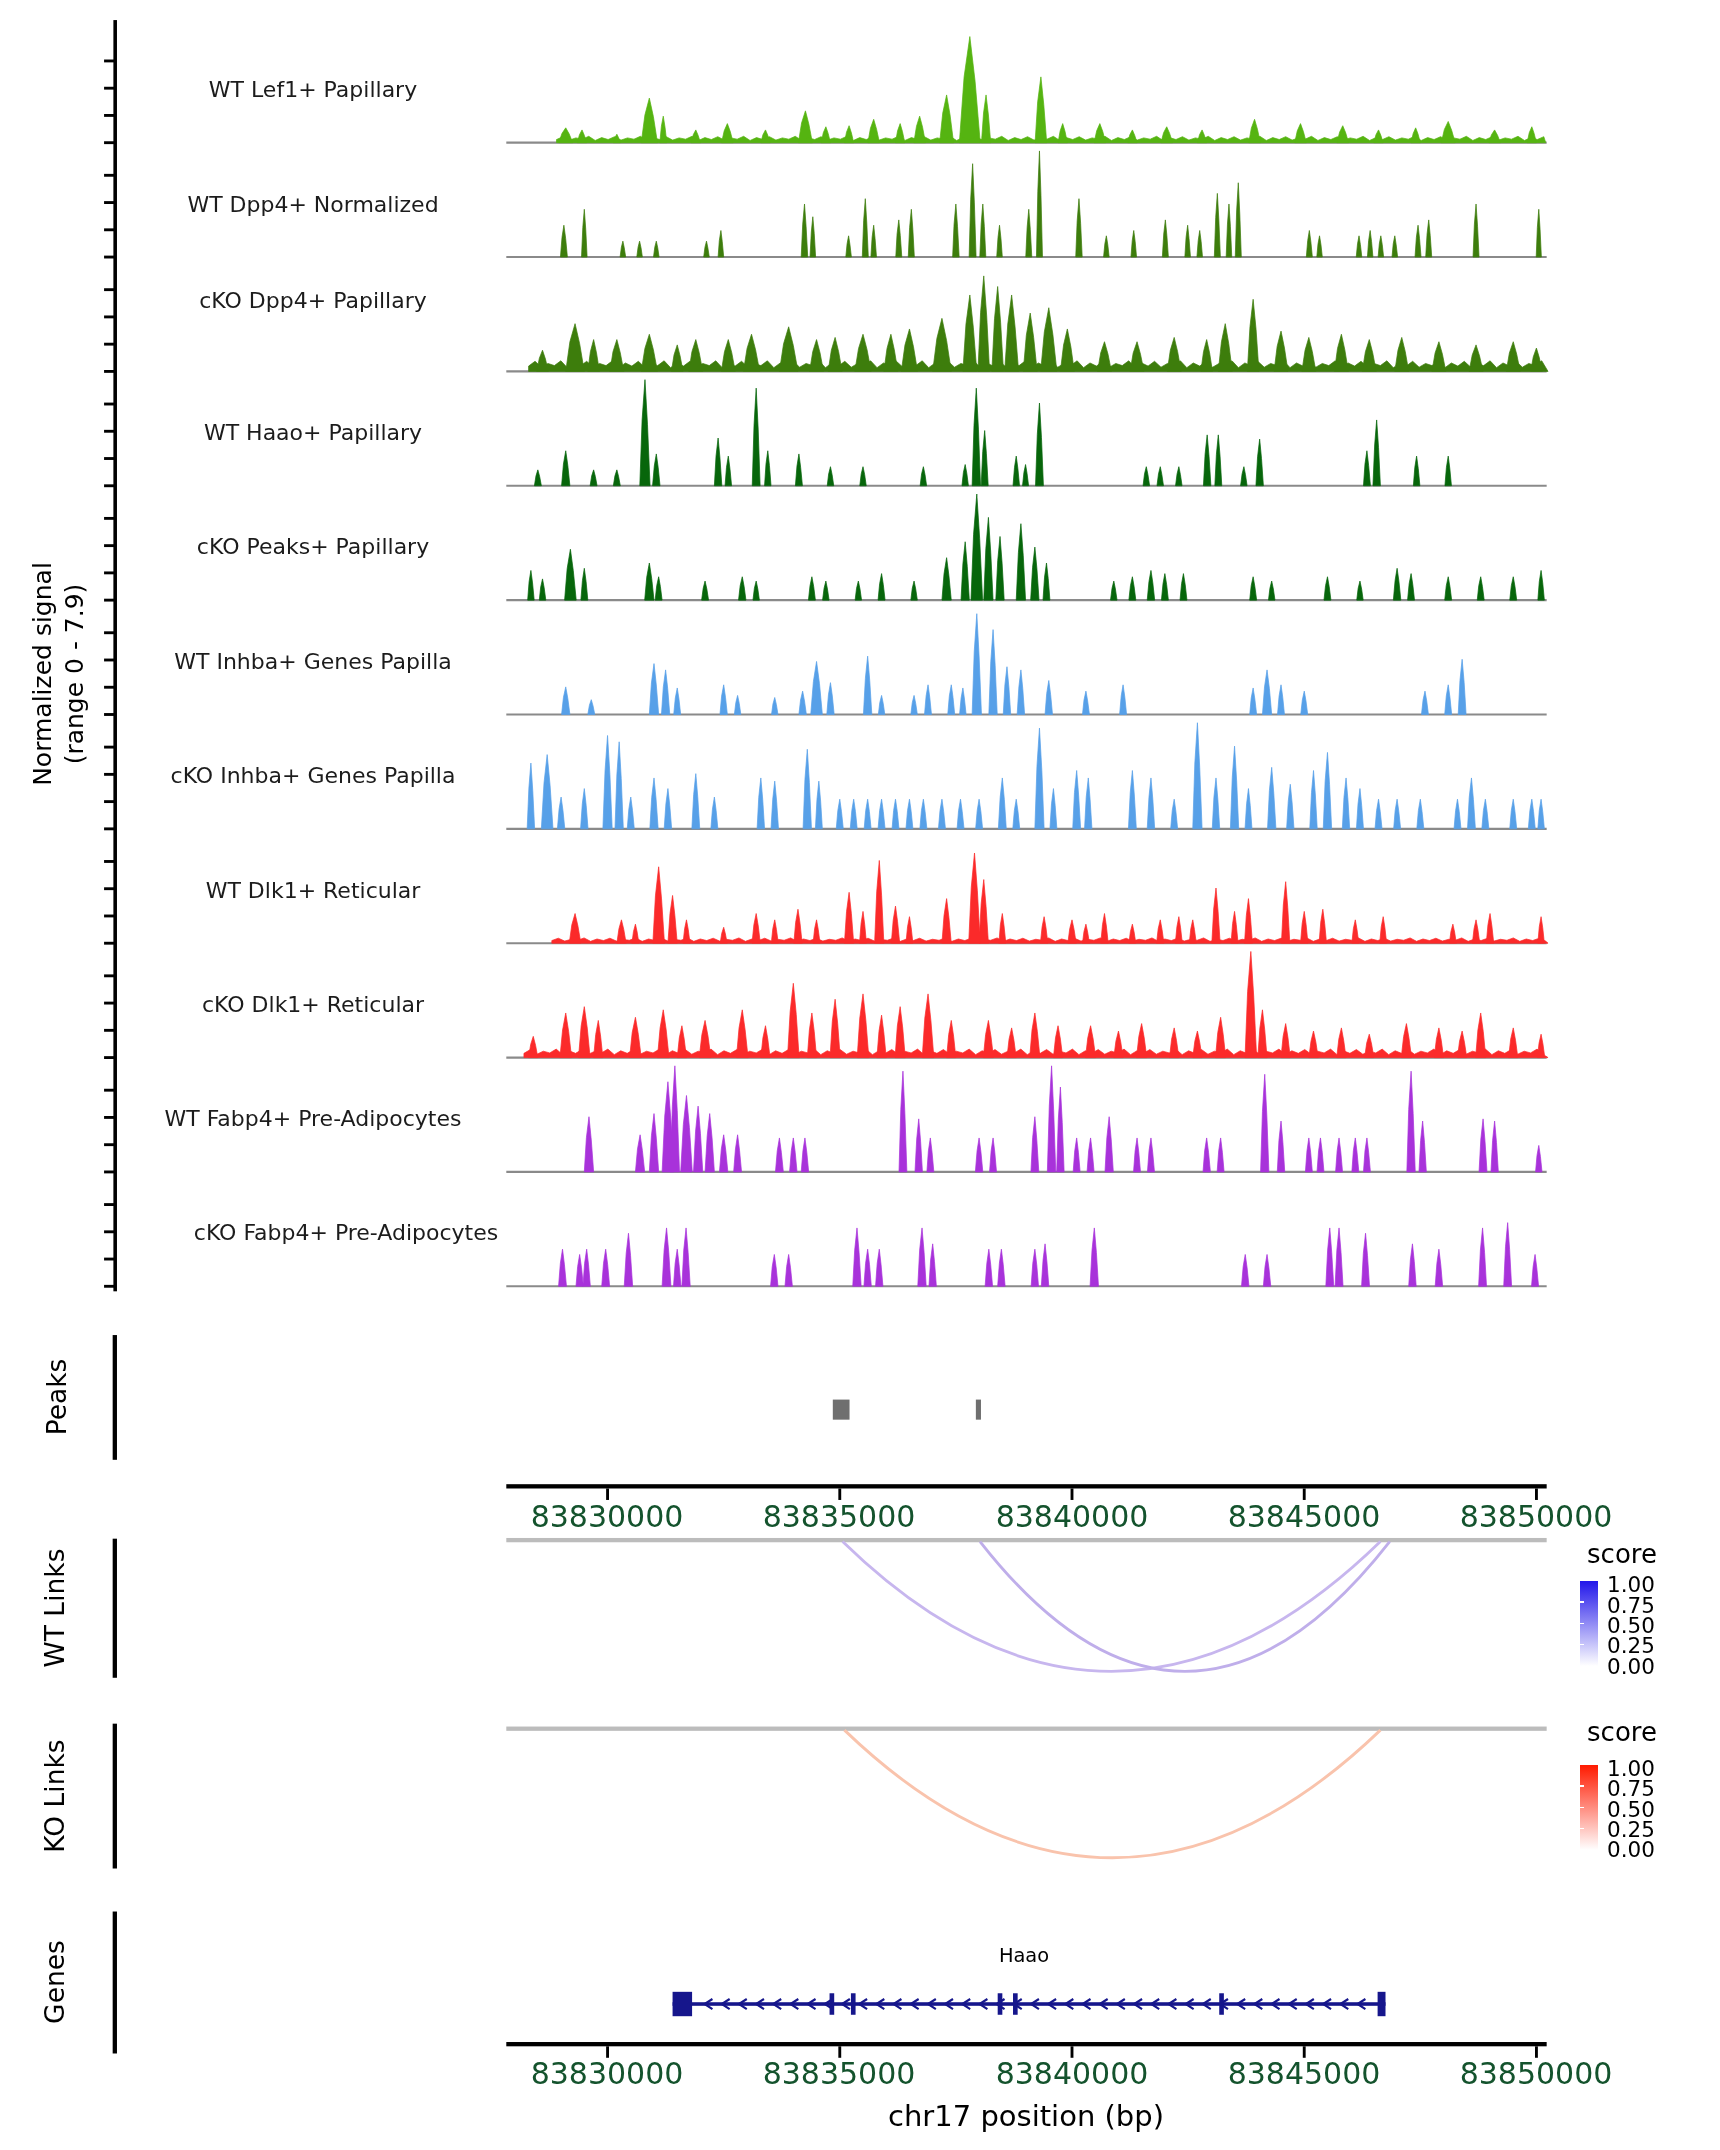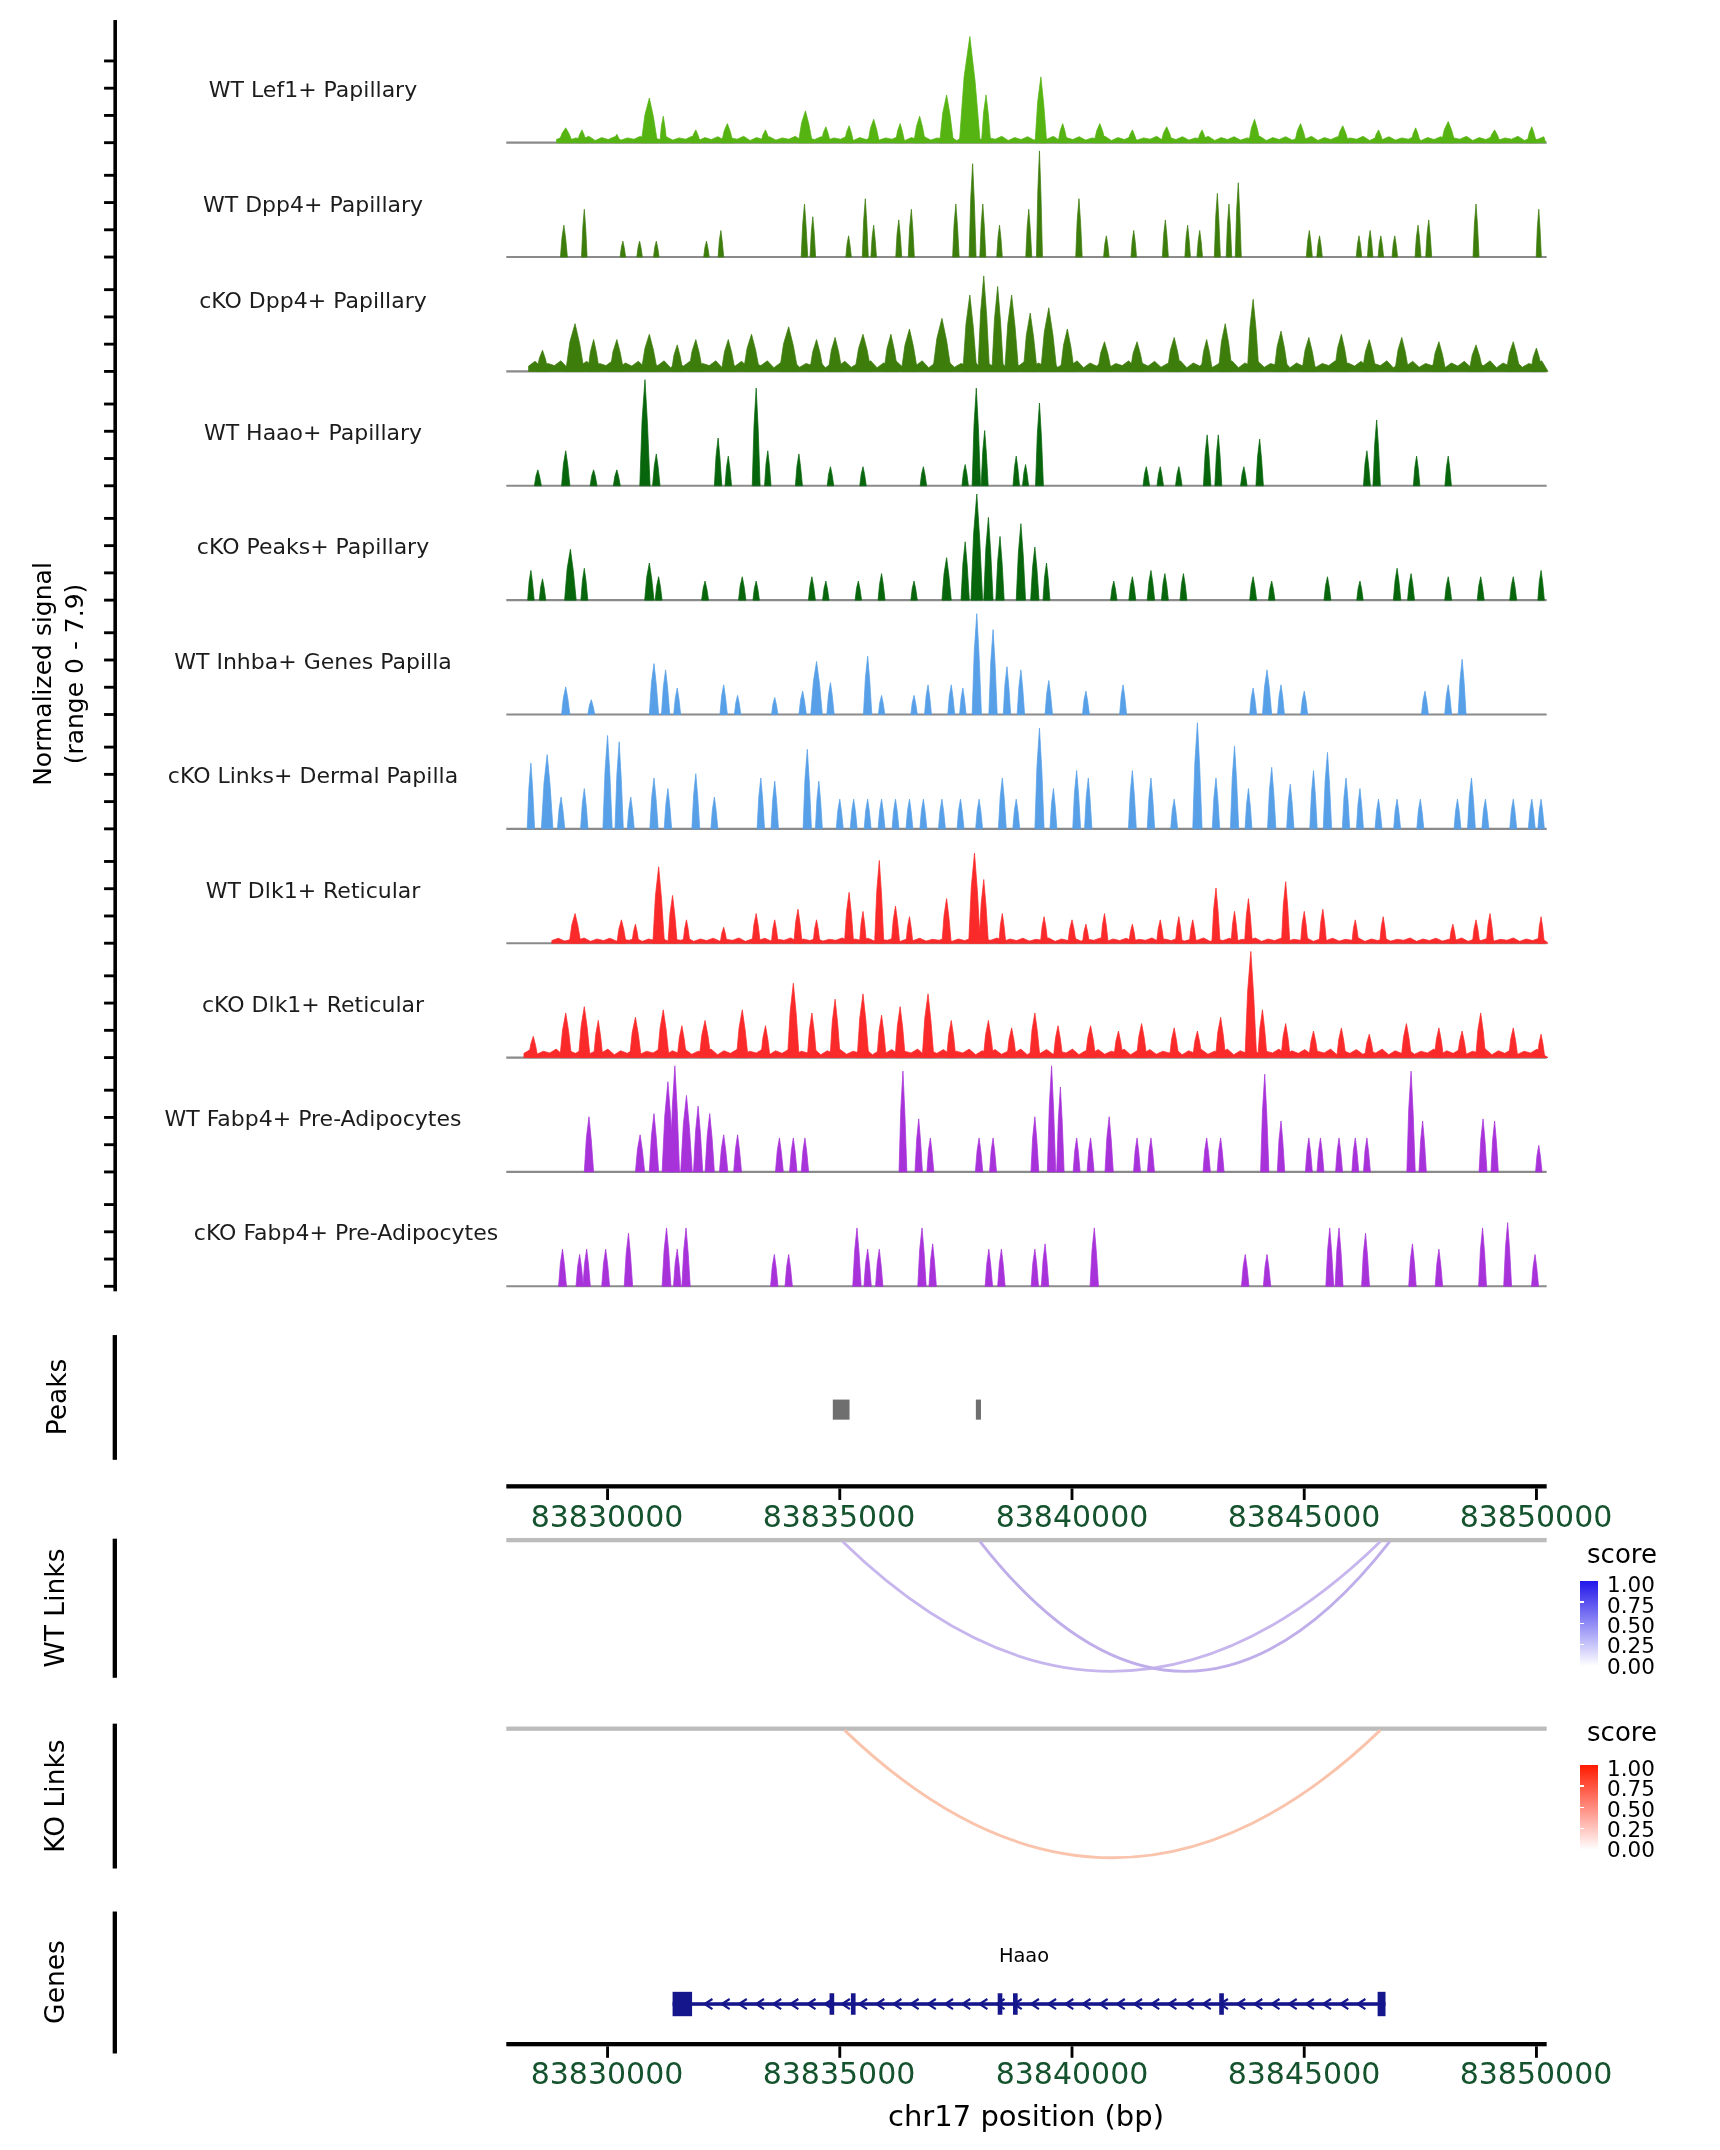--- a/index.html
+++ b/index.html
@@ -200,26 +200,26 @@
       <div class="abs legend-tick" style="left: 1607px; top: 1829px;">0.25</div>
       <div class="abs legend-tick" style="left: 1607px; top: 1849px;">0.00</div>
     </div>
 
   <div class="abs center gene-name" style="left:1024px; top:1955px;">Haao</div>
 
   <div class="abs center x-title" style="left:1026px; top:2116px;">chr17 position (bp)</div>
 
   <div id="dyn-labels">
       <div class="abs center track-label" style="left:313px; top:89px;">WT Lef1+ Papillary</div>
-      <div class="abs center track-label" style="left:313px; top:204px;">WT Dpp4+ Papillary</div>
+      <div class="abs center track-label" style="left:313px; top:204px;">WT Dpp4+ Normalized</div>
       <div class="abs center track-label" style="left:313px; top:300px;">cKO Dpp4+ Papillary</div>
       <div class="abs center track-label" style="left:313px; top:432px;">WT Haao+ Papillary</div>
       <div class="abs center track-label" style="left:313px; top:546px;">cKO Peaks+ Papillary</div>
       <div class="abs center track-label" style="left:313px; top:661px;">WT Inhba+ Genes Papilla</div>
-      <div class="abs center track-label" style="left:313px; top:775px;">cKO Links+ Dermal Papilla</div>
+      <div class="abs center track-label" style="left:313px; top:775px;">cKO Inhba+ Genes Papilla</div>
       <div class="abs center track-label" style="left:313px; top:890px;">WT Dlk1+ Reticular</div>
       <div class="abs center track-label" style="left:313px; top:1004px;">cKO Dlk1+ Reticular</div>
       <div class="abs center track-label" style="left:313px; top:1118px;">WT Fabp4+ Pre-Adipocytes</div>
       <div class="abs center track-label" style="left:313px; top:1232px;margin-left:33px;">cKO Fabp4+ Pre-Adipocytes</div>
       <div class="abs center tick-label" style="left:607px; top:1516px;">83830000</div>
       <div class="abs center tick-label" style="left:839px; top:1516px;">83835000</div>
       <div class="abs center tick-label" style="left:1072px; top:1516px;">83840000</div>
       <div class="abs center tick-label" style="left:1304px; top:1516px;">83845000</div>
       <div class="abs center tick-label" style="left:1536px; top:1516px;">83850000</div>
       <div class="abs center tick-label" style="left:607px; top:2073px;">83830000</div>

